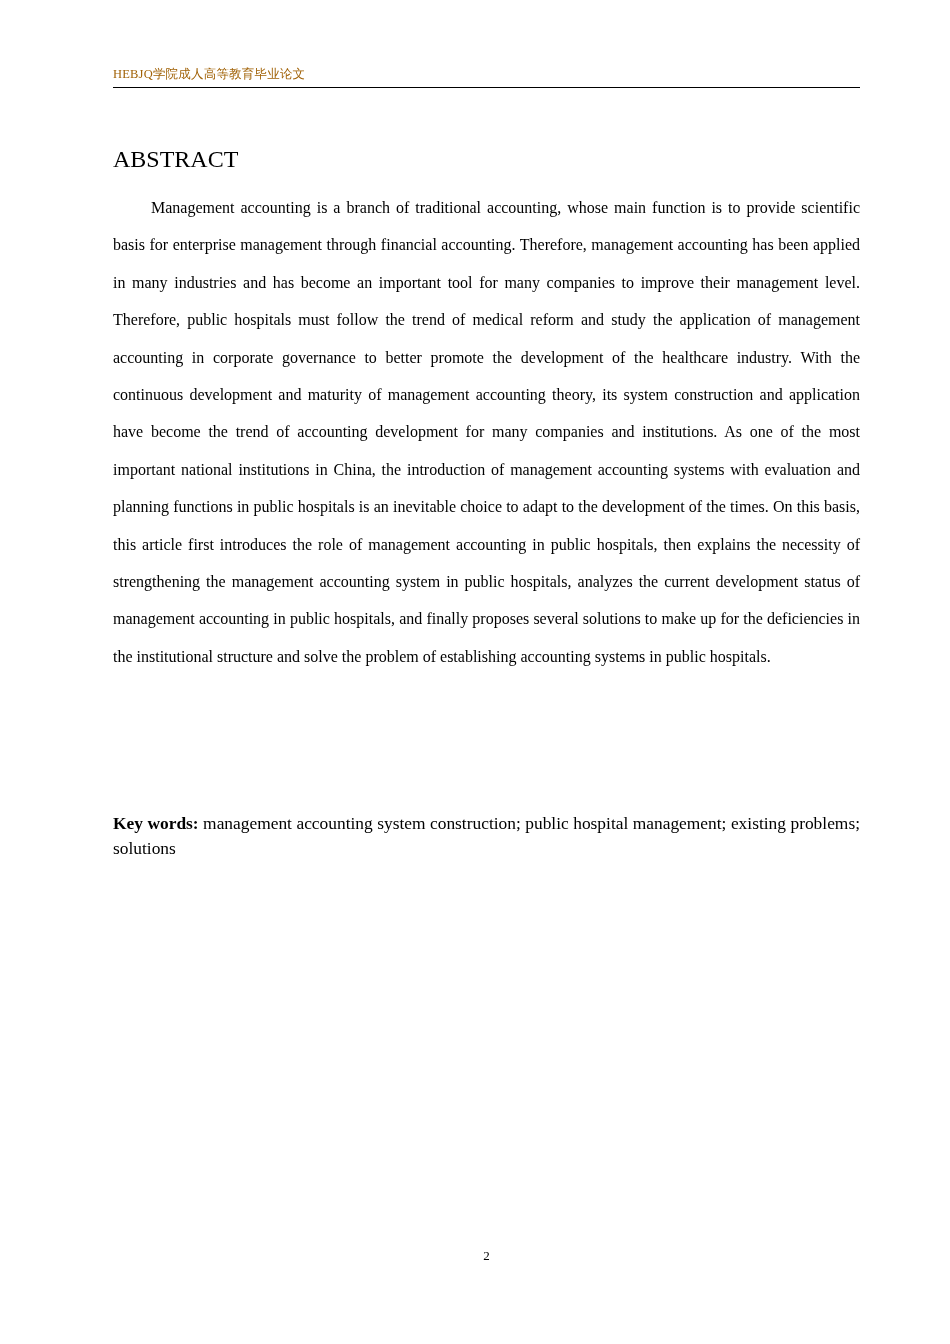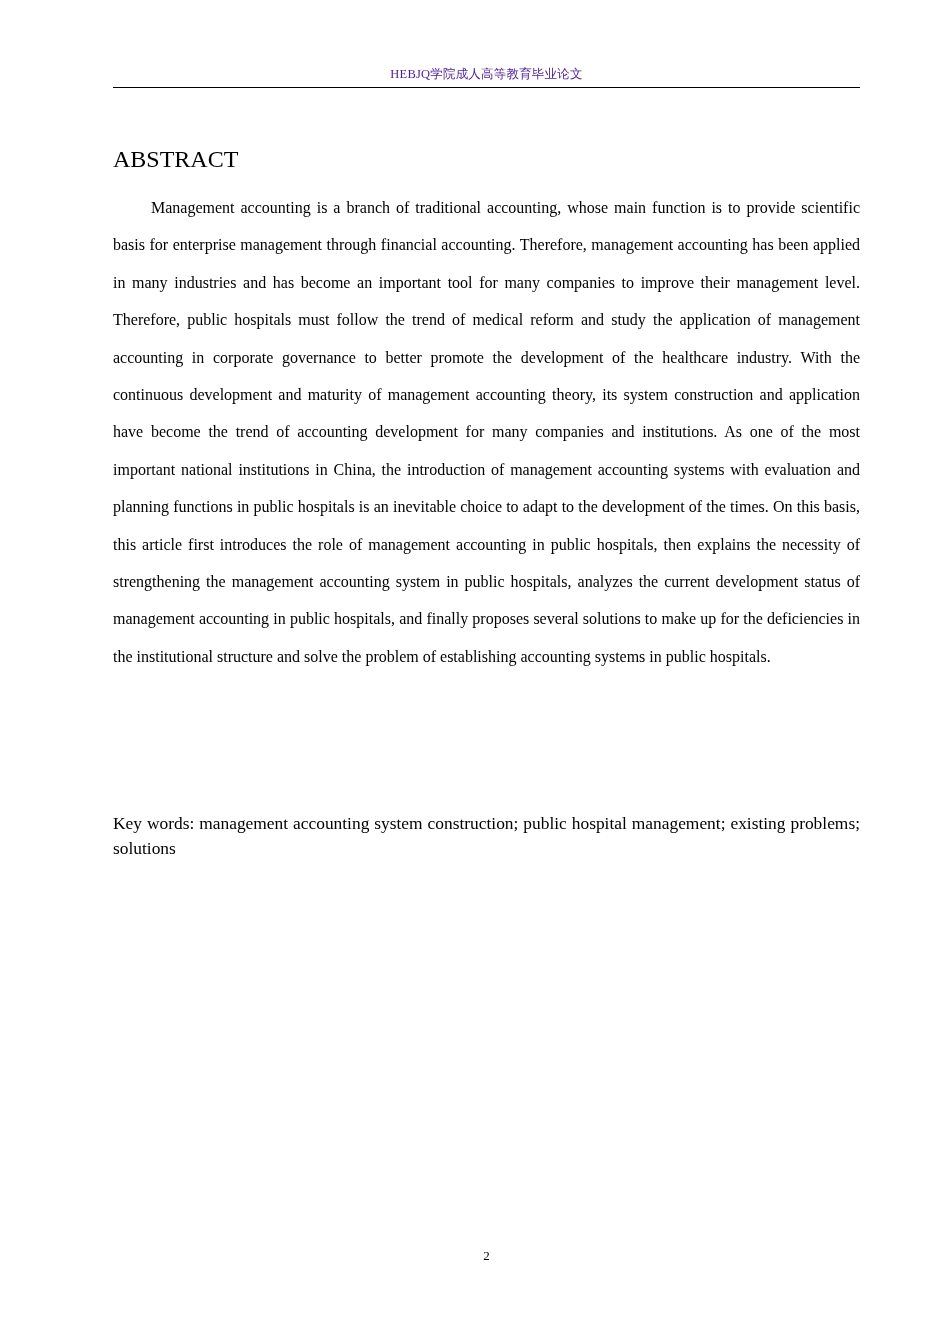--- a/index.html
+++ b/index.html
@@ -1,29 +1,29 @@
 <!DOCTYPE html>
 <html><head>
   <meta charset="utf-8">
   <style>
     html, body { margin: 0; padding: 0; background: #ffffff; }
     body { width: 950px; height: 1344px; position: relative; overflow: hidden;
            font-family: "Liberation Serif", "DejaVu Serif", serif; color: #000; }
-    .header { position: absolute; left: 113px; top: 66px; width: 747px; text-align: center;
-              font-size: 12.5px; letter-spacing: 0.2px; color: #4c1d95; }
+    .header { position: absolute; left: 113px; top: 66px; width: 747px; text-align: left;
+              font-size: 12.5px; letter-spacing: 0.2px; color: #a16207; }
     .header-rule { position: absolute; left: 113px; top: 87px; width: 747px; height: 0;
                    border-top: 1px solid #000; }
     .title { position: absolute; left: 113px; top: 146px; width: 747px; text-align: left;
              font-size: 24px; }
     .abstract { position: absolute; left: 113px; top: 189px; width: 747px;
                 font-size: 16px; line-height: 37.4px; text-align: justify;
                 text-indent: 38px; margin: 0; }
     .keywords { position: absolute; left: 113px; top: 811px; width: 747px;
                 font-size: 17.4px; line-height: 25px; text-align: justify; margin: 0; }
-    .keywords b { font-weight: normal; }
+    .keywords b { font-weight: bold; }
     .page-number { position: absolute; left: 113px; top: 1248px; width: 747px; text-align: center;
                    font-size: 13px; }
   </style>
 </head>
 <body>
 
 <div class="header">HEBJQ学院成人高等教育毕业论文</div>
 <div class="header-rule"></div>
 
 <div class="title">ABSTRACT</div>

